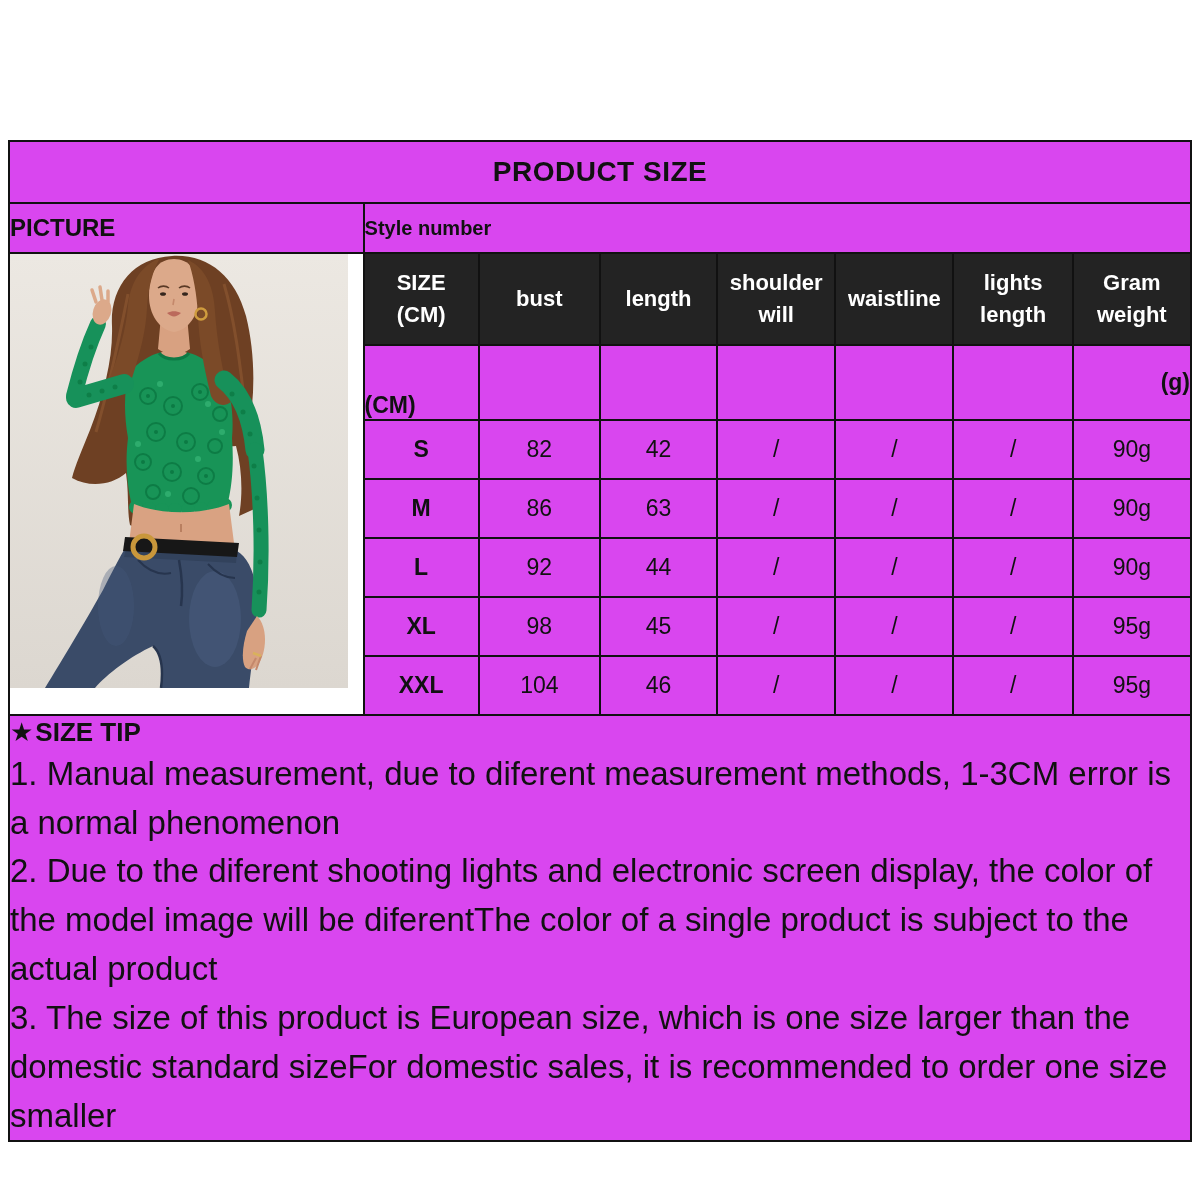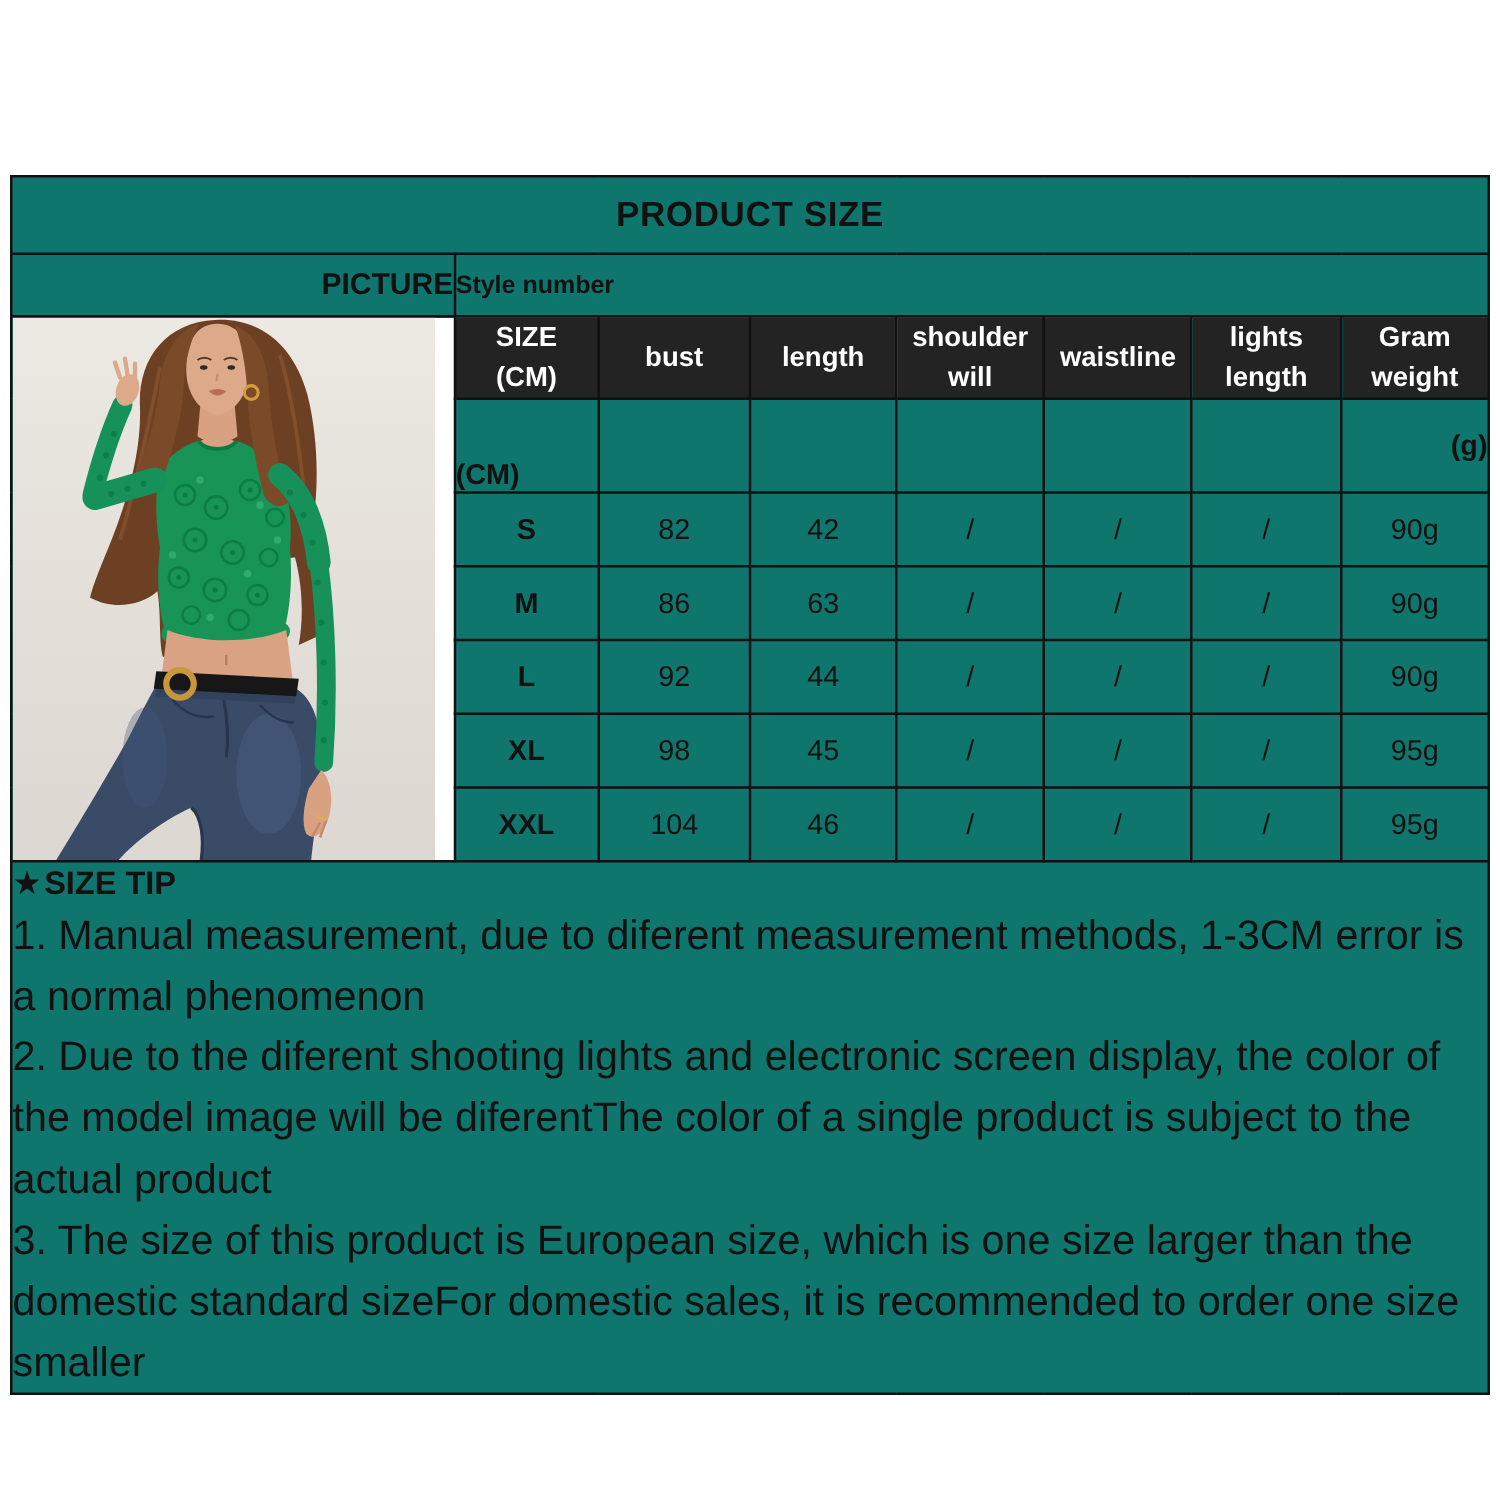--- a/index.html
+++ b/index.html
@@ -14,52 +14,52 @@
   }
   .sheet {
     position: absolute;
     left: 8px; top: 140px;
     width: 1184px;
   }
   table.size-table {
     width: 1184px;
     table-layout: fixed;
     border-collapse: collapse;
-    background: #0f766e;
+    background: #d946ef;
   }
   table.size-table td {
     border: 2px solid #111;
     padding: 0;
     overflow: hidden;
   }
   tr.title-row { height: 62px; }
   td.title-cell {
     text-align: center;
     vertical-align: middle;
     font-weight: bold;
     font-size: 28px;
     letter-spacing: 0.5px;
     padding-right: 98px;
   }
   tr.subhead-row { height: 50px; }
   td.picture-head {
-    text-align: right;
+    text-align: left;
     vertical-align: middle;
     font-weight: bold;
     font-size: 24px;
     padding-right: 56px;
   }
   td.style-head {
     text-align: left;
     vertical-align: middle;
     font-weight: bold;
     font-size: 20px;
     padding-left: 8px;
   }
-  tr.dark-row { height: 66px; }
+  tr.dark-row { height: 92px; }
   td.dark {
     background: #232323;
     color: #ffffff;
     font-weight: bold;
     font-size: 22px;
     text-align: center;
     vertical-align: middle;
     line-height: 1.45;
   }
   td.photo-cell {

